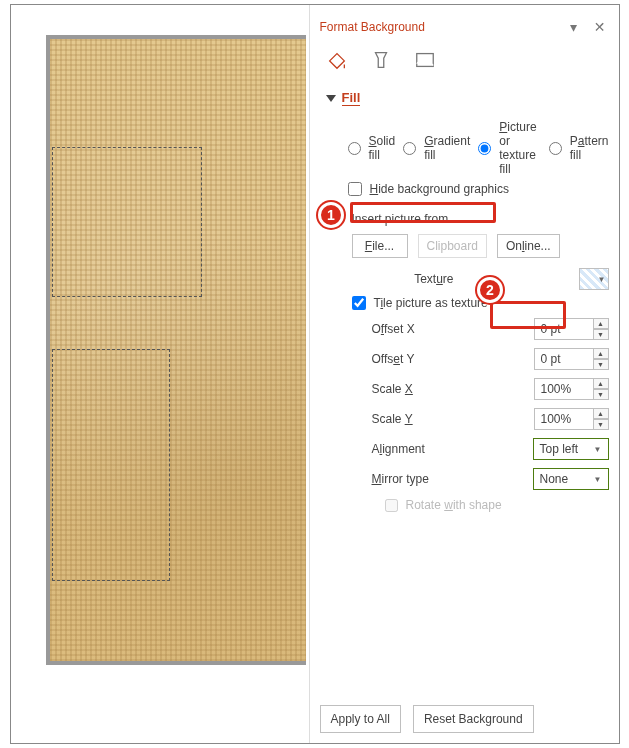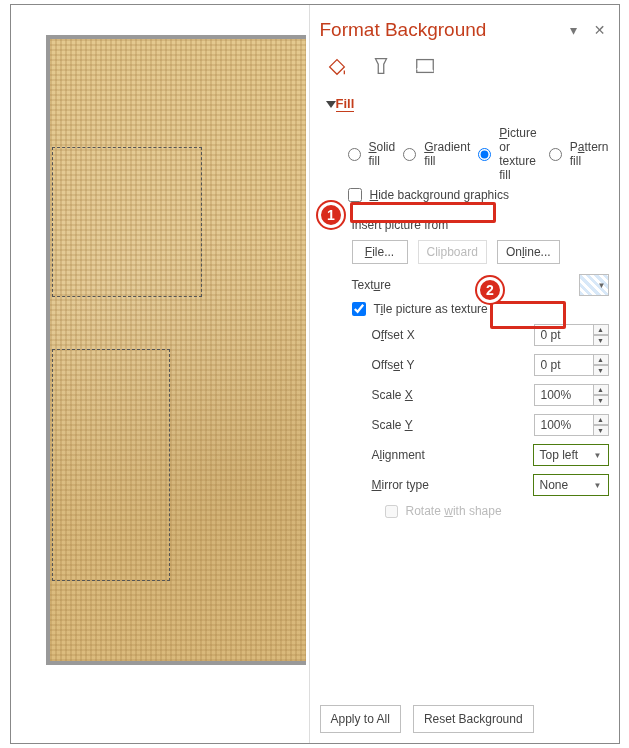--- a/index.html
+++ b/index.html
@@ -47,32 +47,32 @@
   .db1 { left:2px; top:108px; width:150px; height:150px; }
   .db2 { left:2px; top:310px; width:118px; height:232px; }
 
   .right-pane {
     flex: 1;
     padding: 8px 10px 10px 10px;
     position: relative;
     border-left: 1px solid #ddd;
   }
   .title-row { display:flex; align-items:center; margin:6px 0 14px 0; }
-  .pane-title { color:#C43E1C; font-size:19px; font-weight:400; flex:1; }
+  .pane-title { color:#C43E1C; font-size:12px; font-weight:400; flex:1; }
   .close-btn, .menu-btn {
     width:18px; text-align:center; color:#777; cursor:pointer;
     font-size:14px; margin-left:8px;
   }
 
   .icon-tabs { display:flex; gap:22px; margin:0 0 16px 6px; align-items:center; }
   .icon-tab { cursor:pointer; }
   .icon-tab.active svg { stroke:#C43E1C; }
   .icon-tab svg { stroke:#777; fill:none; stroke-width:1.4; }
 
-  .section-header { display:flex; align-items:center; gap:0; margin-left:6px; }
+  .section-header { display:flex; align-items:center; gap:6px; margin-left:6px; }
   .triangle { width:0;height:0;border-left:5px solid transparent;border-right:5px solid transparent;
               border-top:7px solid #444; }
   .fill-label { color:#C43E1C; font-size:13px; font-weight:600; border-bottom:1px solid #C43E1C; }
 
   .radio-group { margin:14px 0 6px 28px; display:flex; flex-direction:row; gap:8px; }
   .radio-item { display:flex; align-items:center; gap:8px; cursor:pointer; }
   .radio-item input { margin:0; }
   .u { text-decoration: underline; }
 
   .check-item { display:flex; align-items:center; gap:8px; margin:6px 0 0 28px; cursor:pointer; }
@@ -80,21 +80,21 @@
 
   .sub-section { margin:16px 0 0 32px; }
   .insert-label { margin-bottom:8px; }
   .btn-row { display:flex; gap:10px; }
   .btn {
     border:1px solid #bfbfbf; background:#fff; padding:4px 8px; min-width:56px;
     text-align:center; cursor:pointer; font-size:12px;
   }
   .btn.disabled { color:#bbb; border-color:#ddd; cursor:default; }
 
-  .field-row { display:flex; align-items:center; margin:10px 0 0 32px; gap:0; }
+  .field-row { display:flex; align-items:center; margin:10px 0 0 32px; gap:0;text-align:right; }
   .field-row .lbl { width:102px; }
   .texture-swatch {
     width:30px; height:22px; border:1px solid #bfbfbf; display:flex; align-items:center;
     justify-content:flex-end; padding-right:2px;
     background: repeating-linear-gradient(45deg,#d8e8f8 0 3px,#fff 3px 6px);
     cursor:pointer; margin-left:auto;
   }
   .swatch-arrow { font-size:8px; color:#666; }
 
   .slider-track { width:48px; height:4px; background:#ddd; position:relative; }

